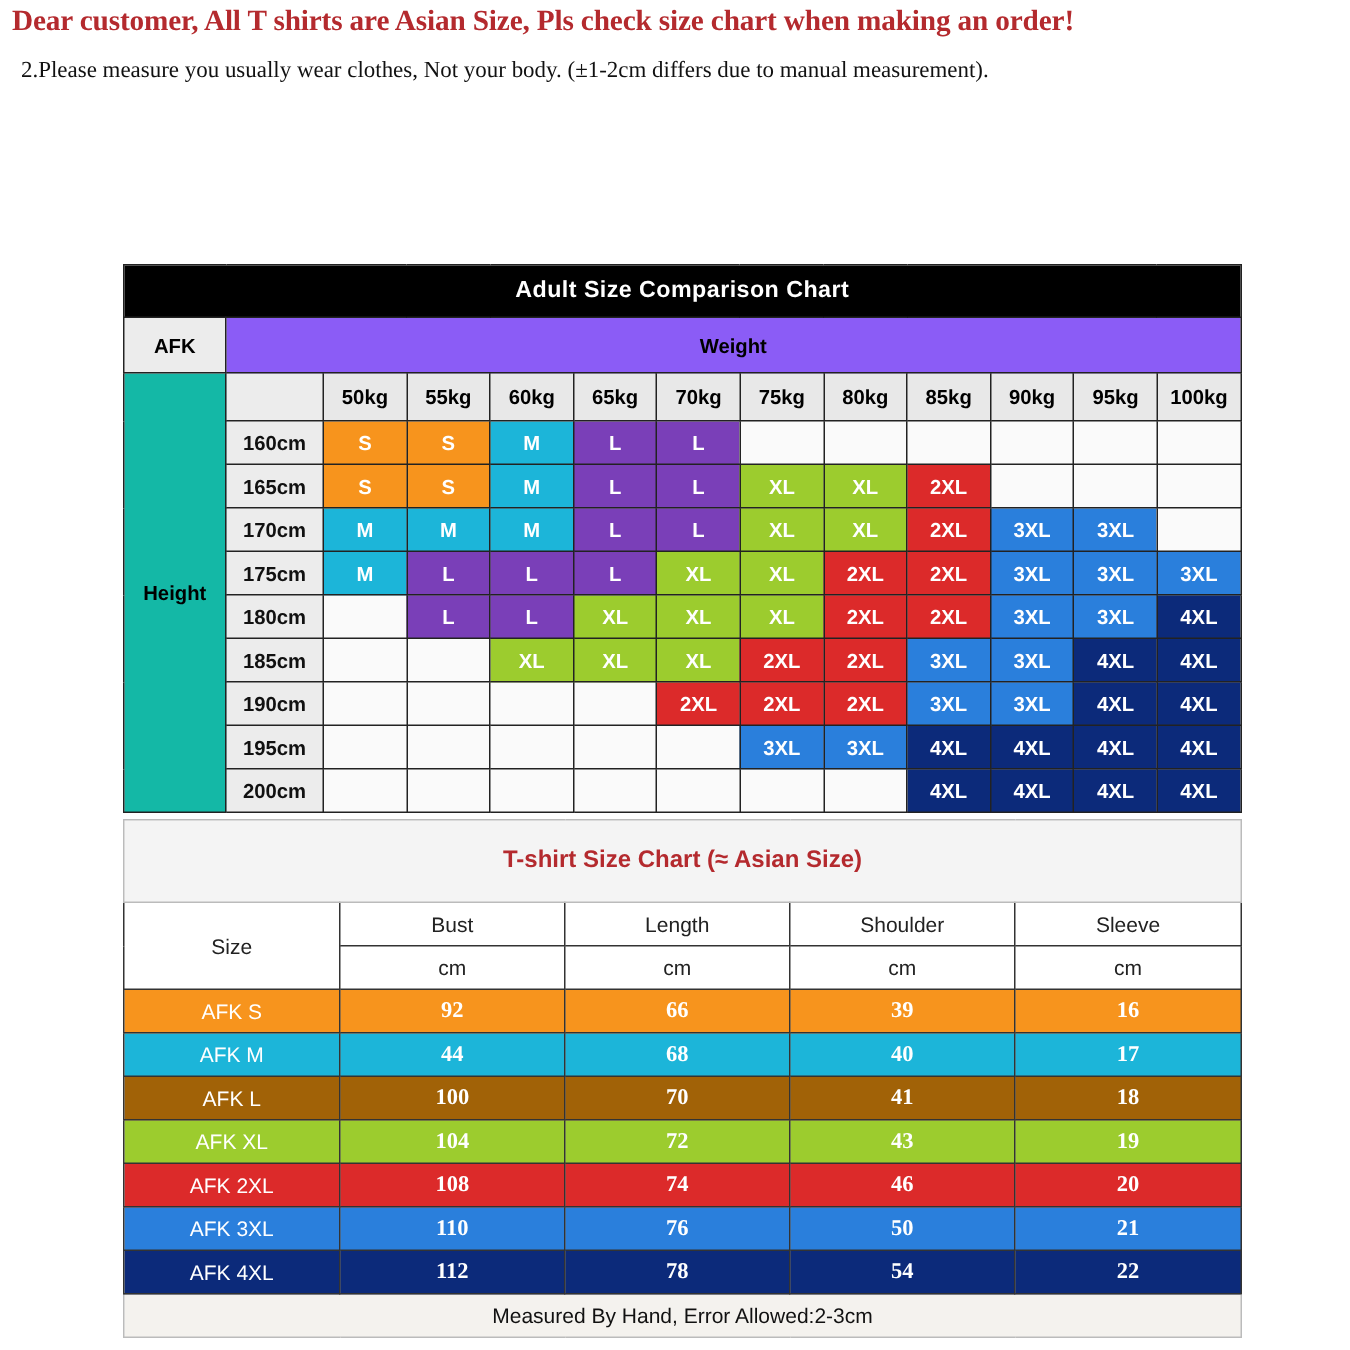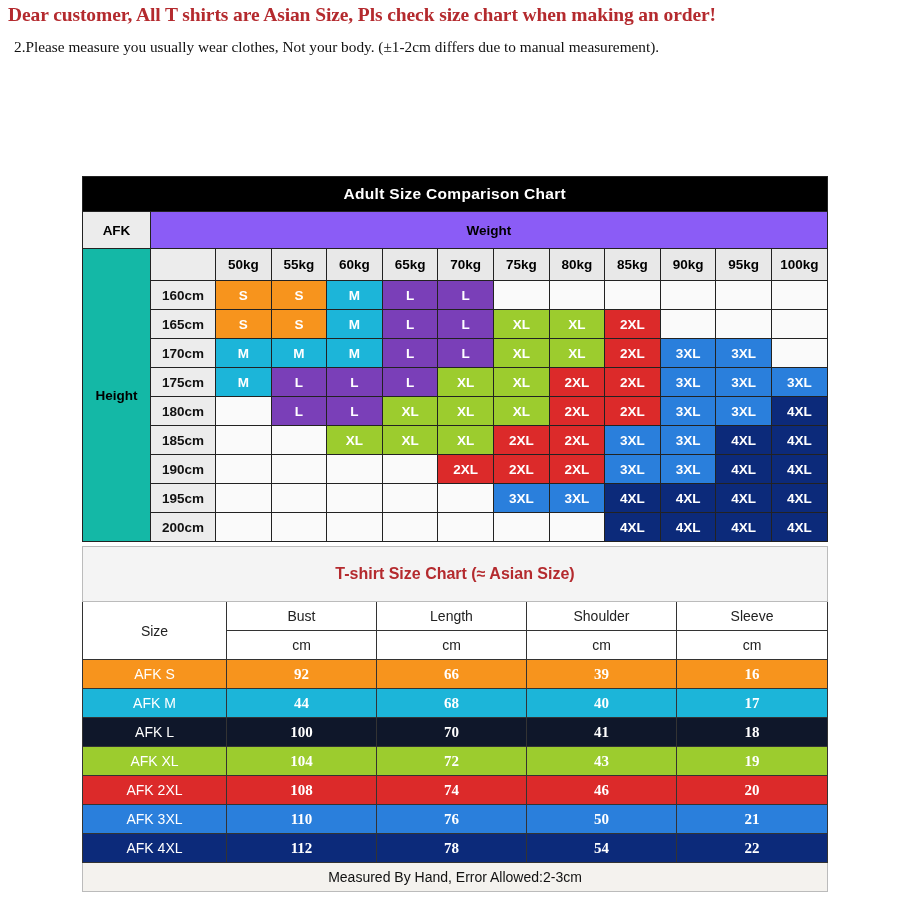--- a/index.html
+++ b/index.html
@@ -231,21 +231,21 @@
           <td class="num">39</td>
           <td class="num">16</td>
         </tr>
         <tr class="data-row" style="background: rgb(28, 181, 217);">
           <td>AFK M</td>
           <td class="num">44</td>
           <td class="num">68</td>
           <td class="num">40</td>
           <td class="num">17</td>
         </tr>
-        <tr class="data-row" style="background: #0f172a;">
+        <tr class="data-row" style="background: #a16207;">
           <td>AFK L</td>
           <td class="num">100</td>
           <td class="num">70</td>
           <td class="num">41</td>
           <td class="num">18</td>
         </tr>
         <tr class="data-row" style="background: rgb(156, 204, 46);">
           <td>AFK XL</td>
           <td class="num">104</td>
           <td class="num">72</td>

